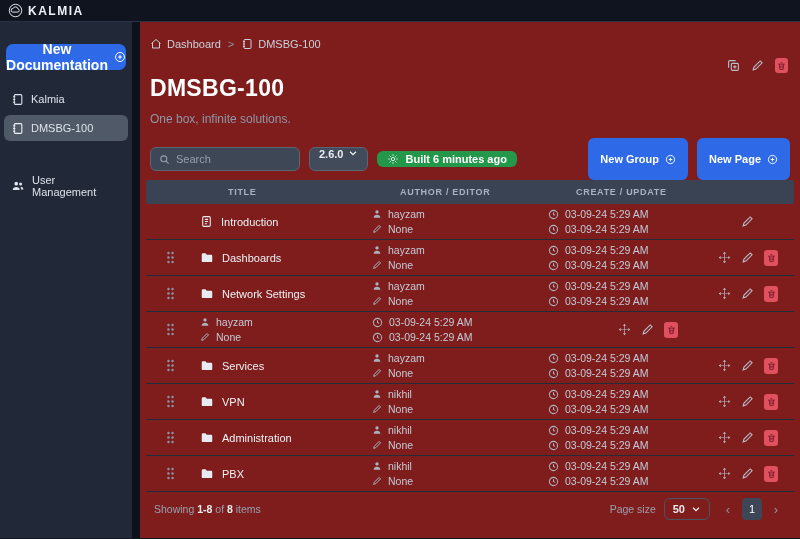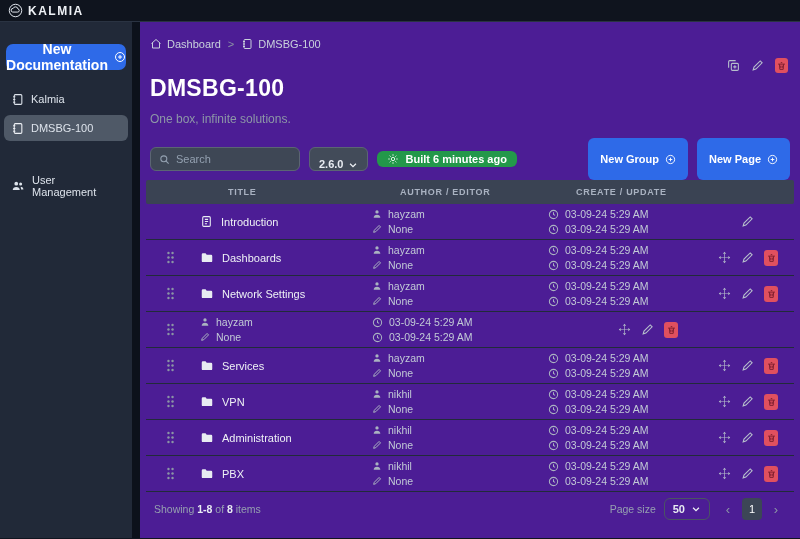--- a/index.html
+++ b/index.html
@@ -17,21 +17,21 @@
     font-size:12px; letter-spacing:1.5px; color:#eef1f5; }
   .topbar-right { margin-left:auto; display:flex; align-items:center; gap:12px; }
   .lang { display:flex; align-items:center; gap:4px; font-size:11px; color:#dfe4ec; cursor:pointer; }
   .lang-glyph { font-size:10px; color:#cfd6e0; }
   .avatar { width:17px; height:17px; border-radius:50%; background:#e3e7ec; }
 
   
   .layout { display:flex; height:516px; }
   .sidebar { width:132px; background:#212938; padding-top:12px; flex-shrink:0; }
   .gutter { width:8px; background:#0c111b; flex-shrink:0; }
-  .main { flex:1; background:#4c1d95; padding:0 6px; display:flex; flex-direction:column; }
+  .main { flex:1; background:#7f1d1d; padding:0 6px; display:flex; flex-direction:column; }
 
   
   .new-doc { margin:10px 6px 16px; height:26px; width:calc(100% - 12px);
     border:none; border-radius:7px; background:#2e6ae8; color:#fff;
     font-size:14px; font-weight:bold; display:flex; align-items:center;
     justify-content:center; gap:6px; cursor:pointer; font-family:inherit; }
   .side-item { display:flex; align-items:center; gap:7px; height:26px;
     margin:3px 4px; padding:0 7px; border-radius:6px; font-size:11px;
     color:#dde3eb; cursor:pointer; }
   .side-item.active { background:#4f5967; }
@@ -52,21 +52,21 @@
   .page-subtitle { margin-top:10px; padding-left:4px; font-size:12px; color:#8d97a7; }
 
   
   .toolbar { display:flex; align-items:center; gap:9px; margin-top:20px; height:26px; padding:0 4px; }
   .search { width:150px; height:24px; background:#3e4755; border:1px solid #5b6573;
     border-radius:6px; display:flex; align-items:center; gap:6px; padding:0 8px; }
   .search input { flex:1; background:transparent; border:none; outline:none;
     color:#e8ecf2; font-size:11px; font-family:inherit; min-width:0; }
   .search input::placeholder { color:#93a0b0; }
   .version { height:24px; background:#424b59; border:1px solid #5b6573; border-radius:6px;
-    display:flex; align-items:flex-end; gap:5px; padding:0 9px; font-size:11px;
+    display:flex; align-items:flex-start; gap:5px; padding:0 9px; font-size:11px;
     font-weight:bold; cursor:pointer; }
   .badge { height:16px; border-radius:6px; display:flex; align-items:center; gap:6px;
     padding:0 10px; font-size:11px; font-weight:bold; color:#fff; }
   .spacer { flex:1; }
   .btn-primary { height:42px; background:#2e6ae8; border:none; border-radius:6px;
     color:#fff; font-size:11px; font-weight:bold; display:flex; align-items:center;
     gap:6px; padding:0 12px; cursor:pointer; font-family:inherit; }
 
   
   .dtable { margin-top:8px; }

